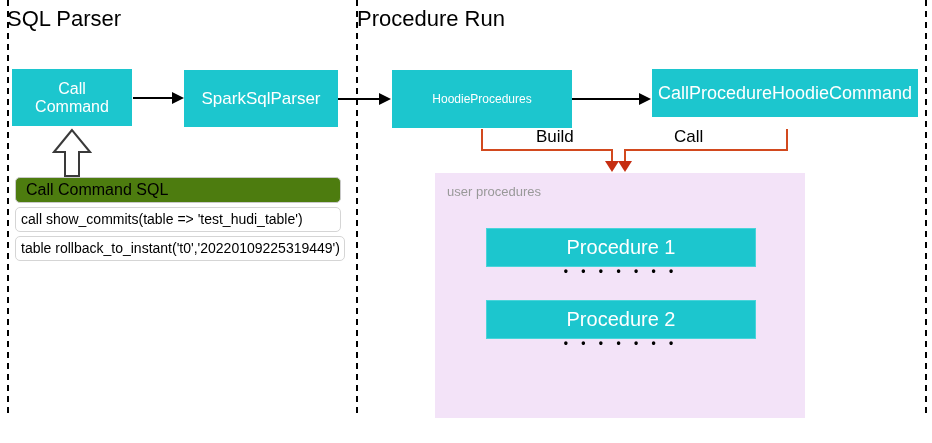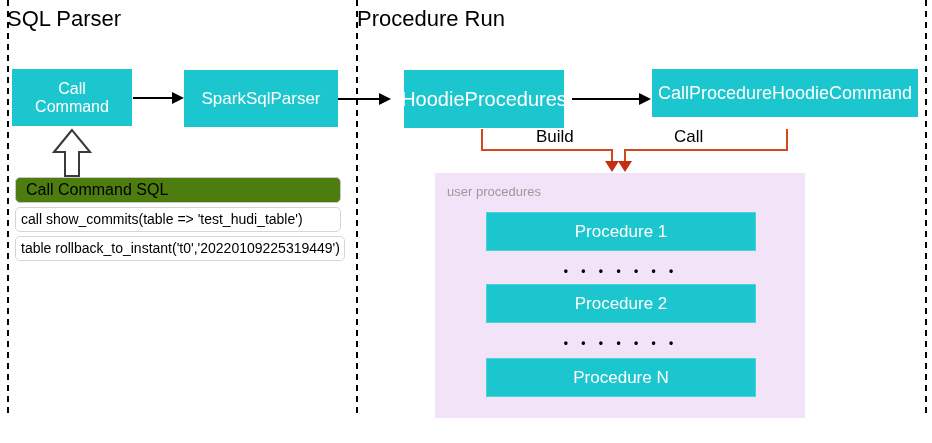--- a/index.html
+++ b/index.html
@@ -28,43 +28,43 @@
   .sql-header{position:absolute;left:15px;top:177px;width:326px;height:26px;box-sizing:border-box;
     background:#4d7c0f;border:1px solid #C9C9C9;border-radius:5px;
     font-size:16px;line-height:24px;padding-left:10px;}
   .sql-row{position:absolute;left:15px;height:25px;box-sizing:border-box;background:#fff;
     border:1px solid #D5D5D5;border-radius:5px;font-size:14px;line-height:23px;padding-left:5px;
     white-space:nowrap;overflow:hidden;}
   
   #user-procedures{position:absolute;left:435px;top:173px;width:370px;height:245px;background:#F3E3F8;}
   #user-procedures .panel-label{position:absolute;left:12px;top:11px;font-size:13px;color:#999;}
   .proc{position:absolute;left:51px;width:270px;height:39px;background:#1CC6CE;
-    border:1px solid #49D4DA;box-sizing:border-box;color:#fff;font-size:17px;
-    display:flex;align-items:center;justify-content:center;}
+    border:1px solid #49D4DA;box-sizing:border-box;color:#fff;font-size:20px;
+    display:flex;align-items:center;justify-content:center;margin-top:16px;}
   .dots{position:absolute;left:51px;width:270px;height:25px;text-align:center;
     font-size:12px;font-weight:bold;letter-spacing:5px;line-height:25px;color:#000;}
   #call-command{white-space:pre-line;font-size:16px;}
   #hollow-arrow{position:absolute;left:52px;top:128px;}
 </style>
 </head>
 <body>
 
 <div id="canvas">
 
   <div class="vline" style="left:7px"></div>
   <div class="vline" style="left:356px"></div>
   <div class="vline" style="left:925px"></div>
 
   <div class="region-title" style="left:7px;width:349px">SQL Parser</div>
   <div class="region-title" style="left:357px;width:568px">Procedure Run</div>
 
   <div class="node" id="call-command" style="left:12px;top:69px;width:120px;height:57px">Call
 Command</div>
   <div class="node" style="left:184px;top:70px;width:154px;height:57px;font-size:17px">SparkSqlParser</div>
-  <div class="node" style="left:404px;top:70px;width:160px;height:58px;font-size:20px">HoodieProcedures</div>
+  <div class="node" style="left:392px;top:70px;width:180px;height:58px;font-size:12px">HoodieProcedures</div>
   <div class="node" style="left:652px;top:69px;width:266px;height:48px;font-size:18px">CallProcedureHoodieCommand</div>
 
   <div class="harrow" style="left:133px;top:97px;width:40px">
     <span class="head"></span>
     </div>
   <div class="harrow" style="left:338px;top:98px;width:42px">
     <span class="head"></span>
     </div>
   <div class="harrow" style="left:572px;top:98px;width:68px">
     <span class="head"></span>
@@ -90,16 +90,15 @@
 
   <div class="edge-label" style="left:536px">Build</div>
   <div class="edge-label" style="left:674px">Call</div>
 
   <div id="user-procedures">
     <div class="panel-label">user procedures</div>
     <div class="proc" style="top:39px">Procedure 1</div>
     <div class="dots" style="top:86px">• • • • • • •</div>
     <div class="proc" style="top:111px">Procedure 2</div>
     <div class="dots" style="top:158px">• • • • • • •</div>
-    <div class="proc" style="top:185px">Procedure N</div>
   </div>
 
 </div>
 
 </body></html>

